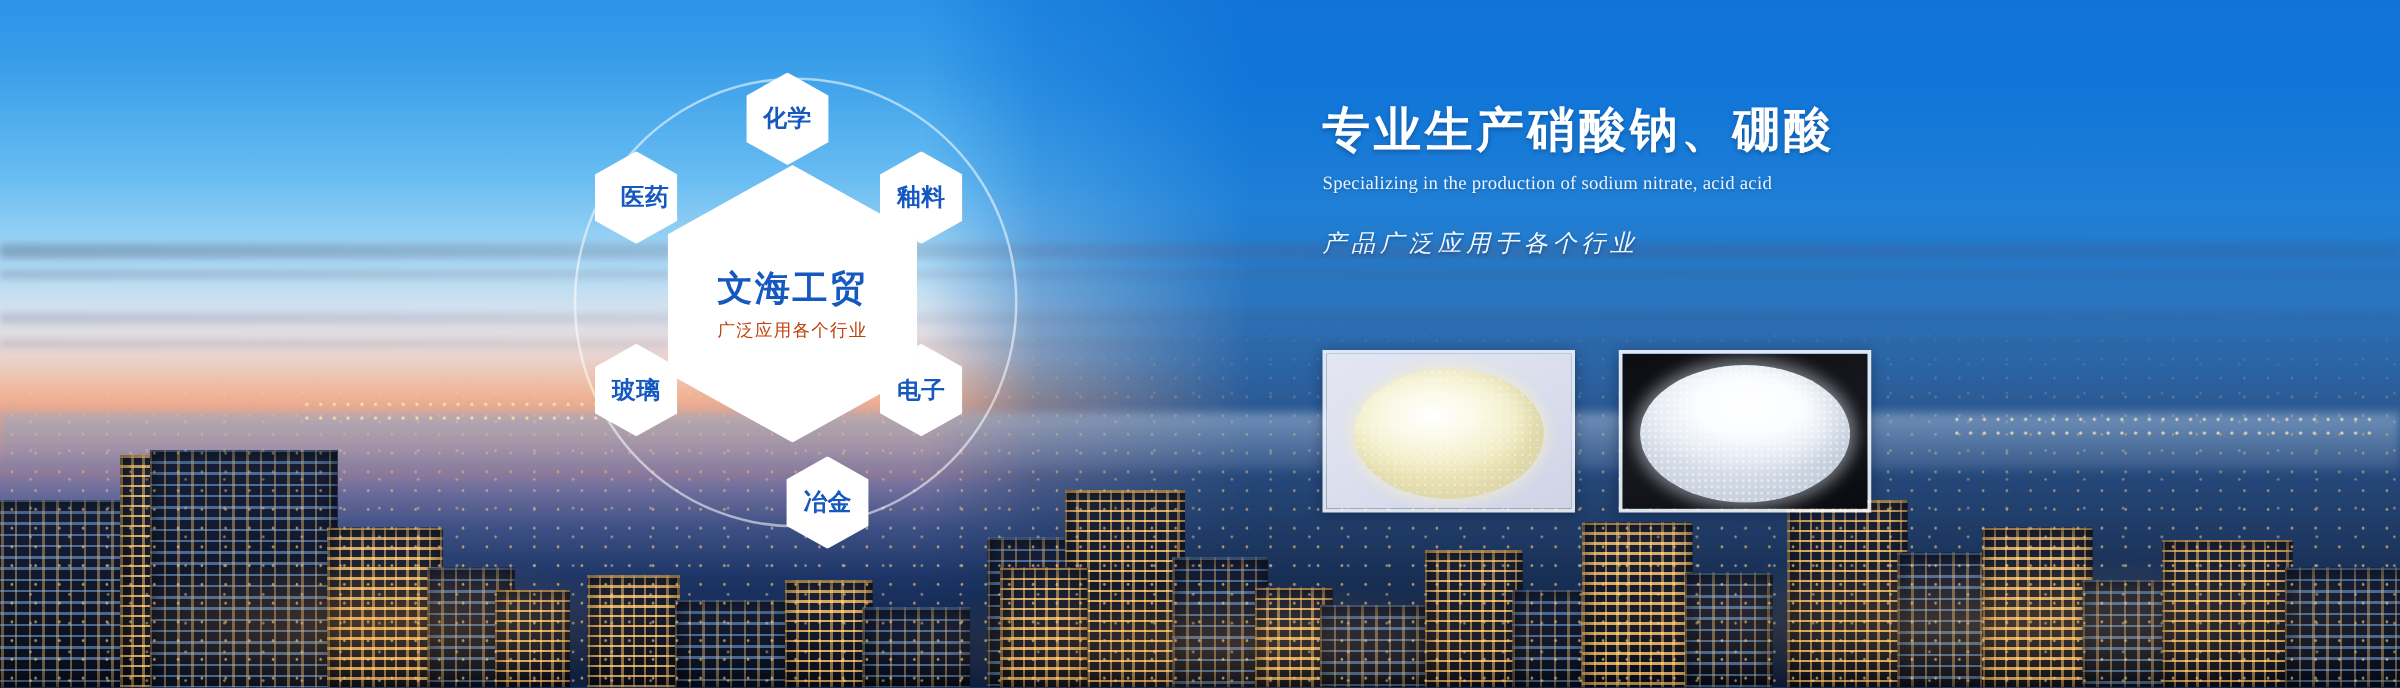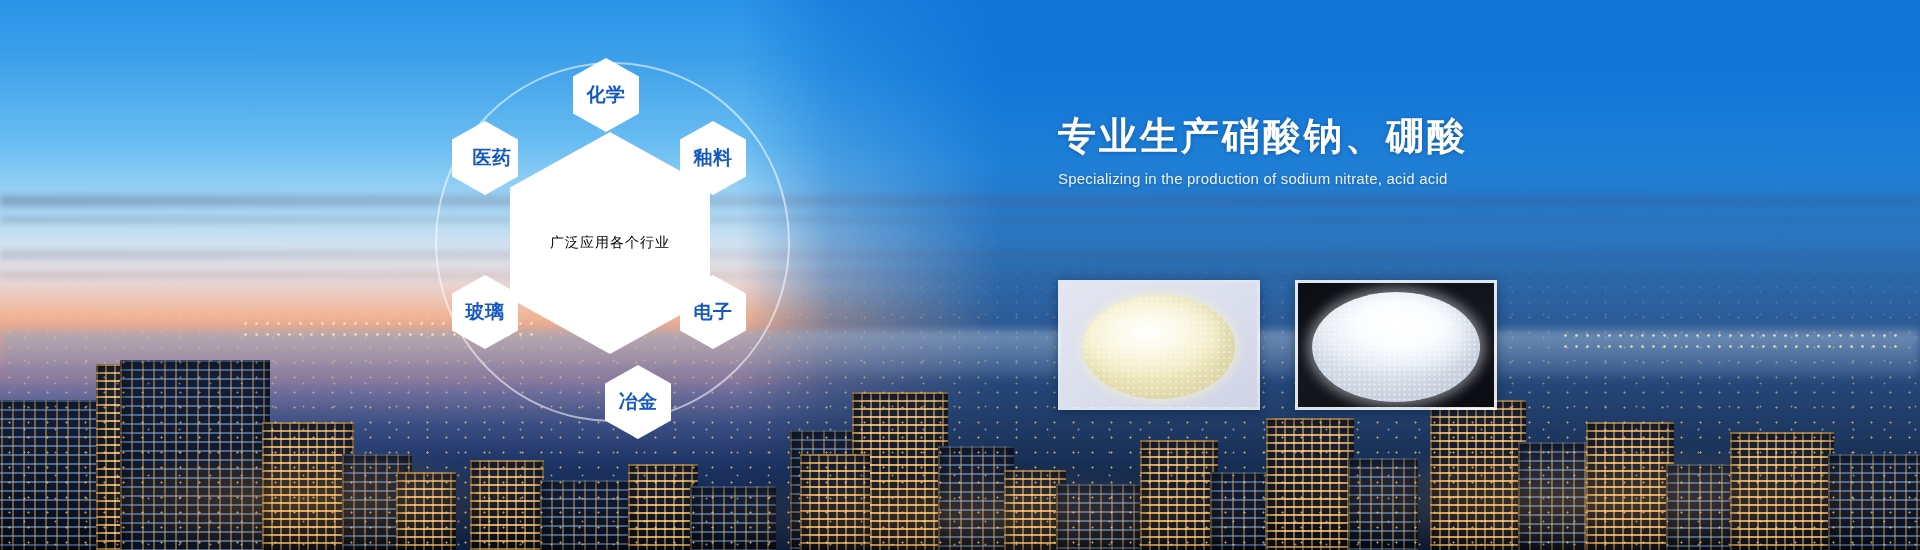--- a/index.html
+++ b/index.html
@@ -111,21 +111,21 @@
     opacity:.75;
   }
   .bridge {
     position:absolute; width:300px; height:24px;
     background-image:radial-gradient(circle, rgba(255,235,190,.95) 0.9px, transparent 1.6px);
     background-size:11px 11px;
     opacity:.85;
   }
 
   
-  .diagram { position:absolute; left:430px; top:22px; width:370px; height:450px;text-align:center; }
+  .diagram { position:absolute; left:454px; top:22px; width:370px; height:450px;text-align:center; }
   .ring {
     position:absolute; left:5px; top:40px; width:355px; height:360px;
     border:2px solid rgba(255,255,255,.55);
     border-radius:50%;
   }
   .hex {
     position:absolute;
     display:flex; align-items:center; justify-content:center;
     background:#ffffff;
     clip-path:polygon(50% 0%,100% 25%,100% 75%,50% 100%,0% 75%,0% 25%);
@@ -138,31 +138,31 @@
   }
   .hex-center {
     width:200px; height:222px;
     left:80px; top:110px;
     flex-direction:column; gap:6px;
   }
   .hex-center .cname {
     color:#1559c0; font-weight:bold; font-size:28px; letter-spacing:2px;
   }
   .hex-center .csub {
-    color:#000000; font-size:14px; letter-spacing:1px;
+    color:#c2410c; font-size:14px; letter-spacing:1px;
   }
   .h-top     { left:143px; top:36px; }
   .h-tr      { left:250px; top:99px; }
   .h-br      { left:250px; top:253px; }
   .h-bottom  { left:143px; top:343px;margin-left:32px; }
   .h-bl      { left:22px;  top:253px; }
   .h-tl      { left:22px;  top:99px;padding-left:14px;  }
 
   
-  .copy { position:absolute; left:1058px; top:115px; width:800px; }
+  .copy { position:absolute; left:1058px; top:84px; width:800px;font-family:Liberation Serif, serif; }
   .headline {
     color:#ffffff; font-size:38px; font-weight:bold;
     letter-spacing:3px; line-height:1.15;
     text-shadow:0 1px 4px rgba(0,30,70,.35);
   }
   .sub-en {
     margin-top:11px;
     color:#eaf3ff; font-size:15px; letter-spacing:.2px;
     text-shadow:0 1px 3px rgba(0,30,70,.35);
   }
@@ -284,27 +284,29 @@
       <span>冶金</span>
     </div>
     <div class="hex hex-sm h-bl">
       <span>玻璃</span>
     </div>
     <div class="hex hex-sm h-tl">
       <span>医药</span>
     </div>
 
     <div class="hex hex-center">
+      <div class="cname">文海工贸</div>
       <div class="csub">广泛应用各个行业</div>
     </div>
   </div>
 
   <div class="copy">
     <div class="headline">专业生产硝酸钠、硼酸</div>
     <div class="sub-en">Specializing in the production of sodium nitrate, acid acid</div>
+    <div class="sub-cn">产品广泛应用于各个行业</div>
   </div>
 
   <div class="photos">
     <div class="photo p1">
       <div class="plate"></div>
       <div class="pile"></div>
     </div>
     <div class="photo p2">
       <div class="plate"></div>
       <div class="pile"></div>

